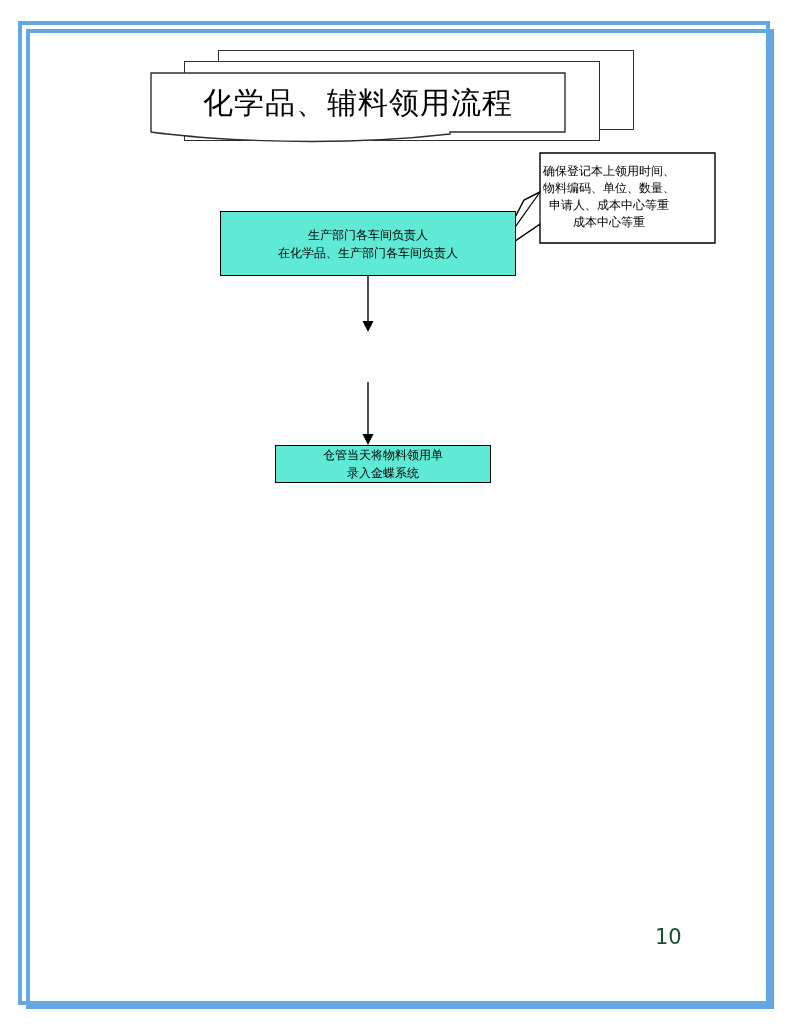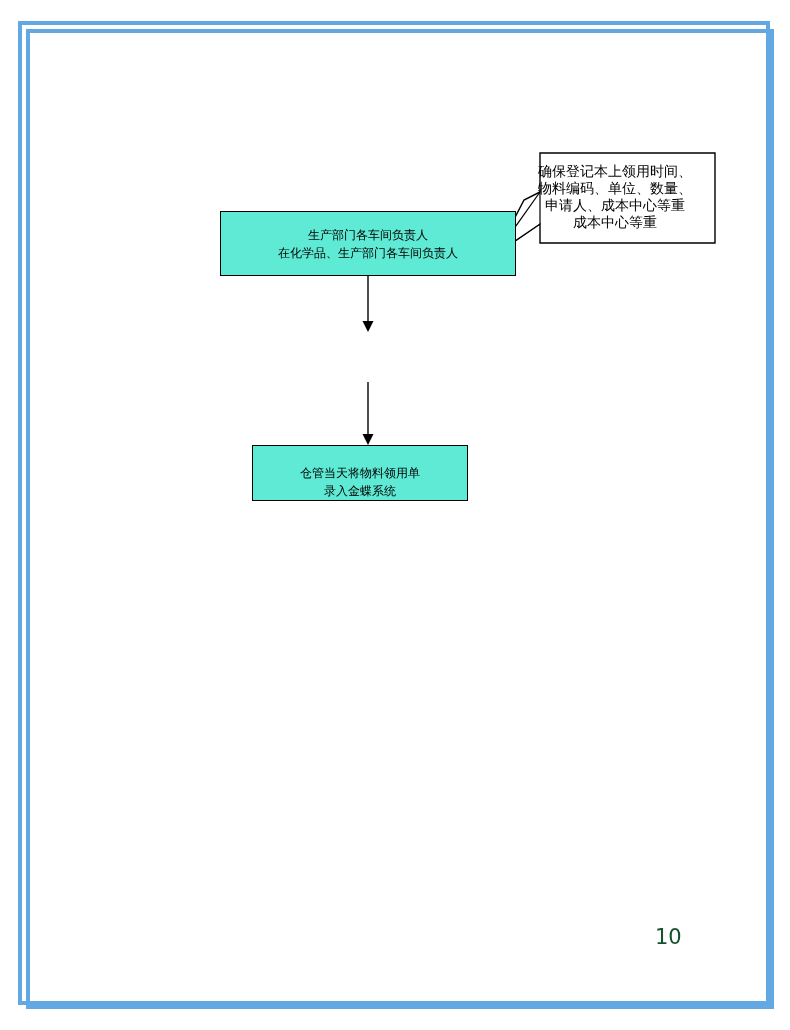--- a/index.html
+++ b/index.html
@@ -103,50 +103,50 @@
     justify-content: center;
     font-size: 12px;
     line-height: 18px;
     color: #000000;
     text-align: center;
   }
   .proc-box .ln { display: block; white-space: nowrap; }
 
   #box-1 { left: 220px; top: 211px; width: 296px; height: 65px; }
   #box-2 { left: 266px; top: 331px; width: 201px; height: 51px; }
-  #box-3 { left: 252px; top: 445px; width: 216px; height: 56px; justify-content: flex-end; }
+  #box-3 { left: 275px; top: 445px; width: 216px; height: 38px; justify-content: flex-end; }
 
   
   .arrow {
     position: absolute;
   }
   .arrow svg { display: block; }
   #arrow-1 { left: 360px; top: 276px; }
   #arrow-2 { left: 360px; top: 382px; }
 
   
   .callout {
     position: absolute;
     left: 494px;
     top: 152px;
     width: 222px;
     height: 110px;
   }
   .callout svg { display: block; width: 222px; height: 110px; }
   .callout-text {
     position: absolute;
-    left: 40px;
+    left: 34px;
     top: 7px;
     width: 162px;
     height: 76px;
     display: flex;
     flex-direction: column;
     align-items: center;
     justify-content: center;
-    font-size: 14px;
+    font-size: 12px;
     line-height: 17px;
     color: #000000;
     text-align: center;
   }
   .callout-text .ln { display: block; white-space: nowrap; }
 
   
   .page-number {
     position: absolute;
     left: 655px;
@@ -156,20 +156,32 @@
   }
 </style>
 </head>
 <body>
 
 <div id="page">
 
   <div class="frame-outer"></div>
   <div class="frame-inner"></div>
 
+  <div class="banner-stack">
+    <div class="banner-sheet sheet-back"></div>
+    <div class="banner-sheet sheet-mid"></div>
+    <div class="banner-front">
+      <svg viewBox="0 0 416 78" xmlns="http://www.w3.org/2000/svg">
+        <path d="M1,1 L415,1 L415,60 L300,60 L300,62
+                 C230,70 150,72 60,66
+                 C35,64 14,62 1,60 Z" fill="#ffffff" stroke="#2e2e2e" stroke-width="1.4"></path>
+      </svg>
+    </div>
+    <div class="banner-title">化学品、辅料领用流程</div>
+  </div>
 
   <div class="callout">
     <svg viewBox="0 0 222 110" xmlns="http://www.w3.org/2000/svg">
       <path d="M46,1 L221,1 L221,91 L46,91 L46,72 L2,102 L30,48 L46,40 Z" fill="#ffffff" stroke="#000000" stroke-width="1.4" stroke-linejoin="miter"></path>
       <path d="M46,40 L2,102 L46,72 Z" fill="#ffffff" stroke="#000000" stroke-width="1.2"></path>
     </svg>
     <div class="callout-text">
       <span class="ln">确保登记本上领用时间、</span>
       <span class="ln">物料编码、单位、数量、</span>
       <span class="ln">申请人、成本中心等重</span>

